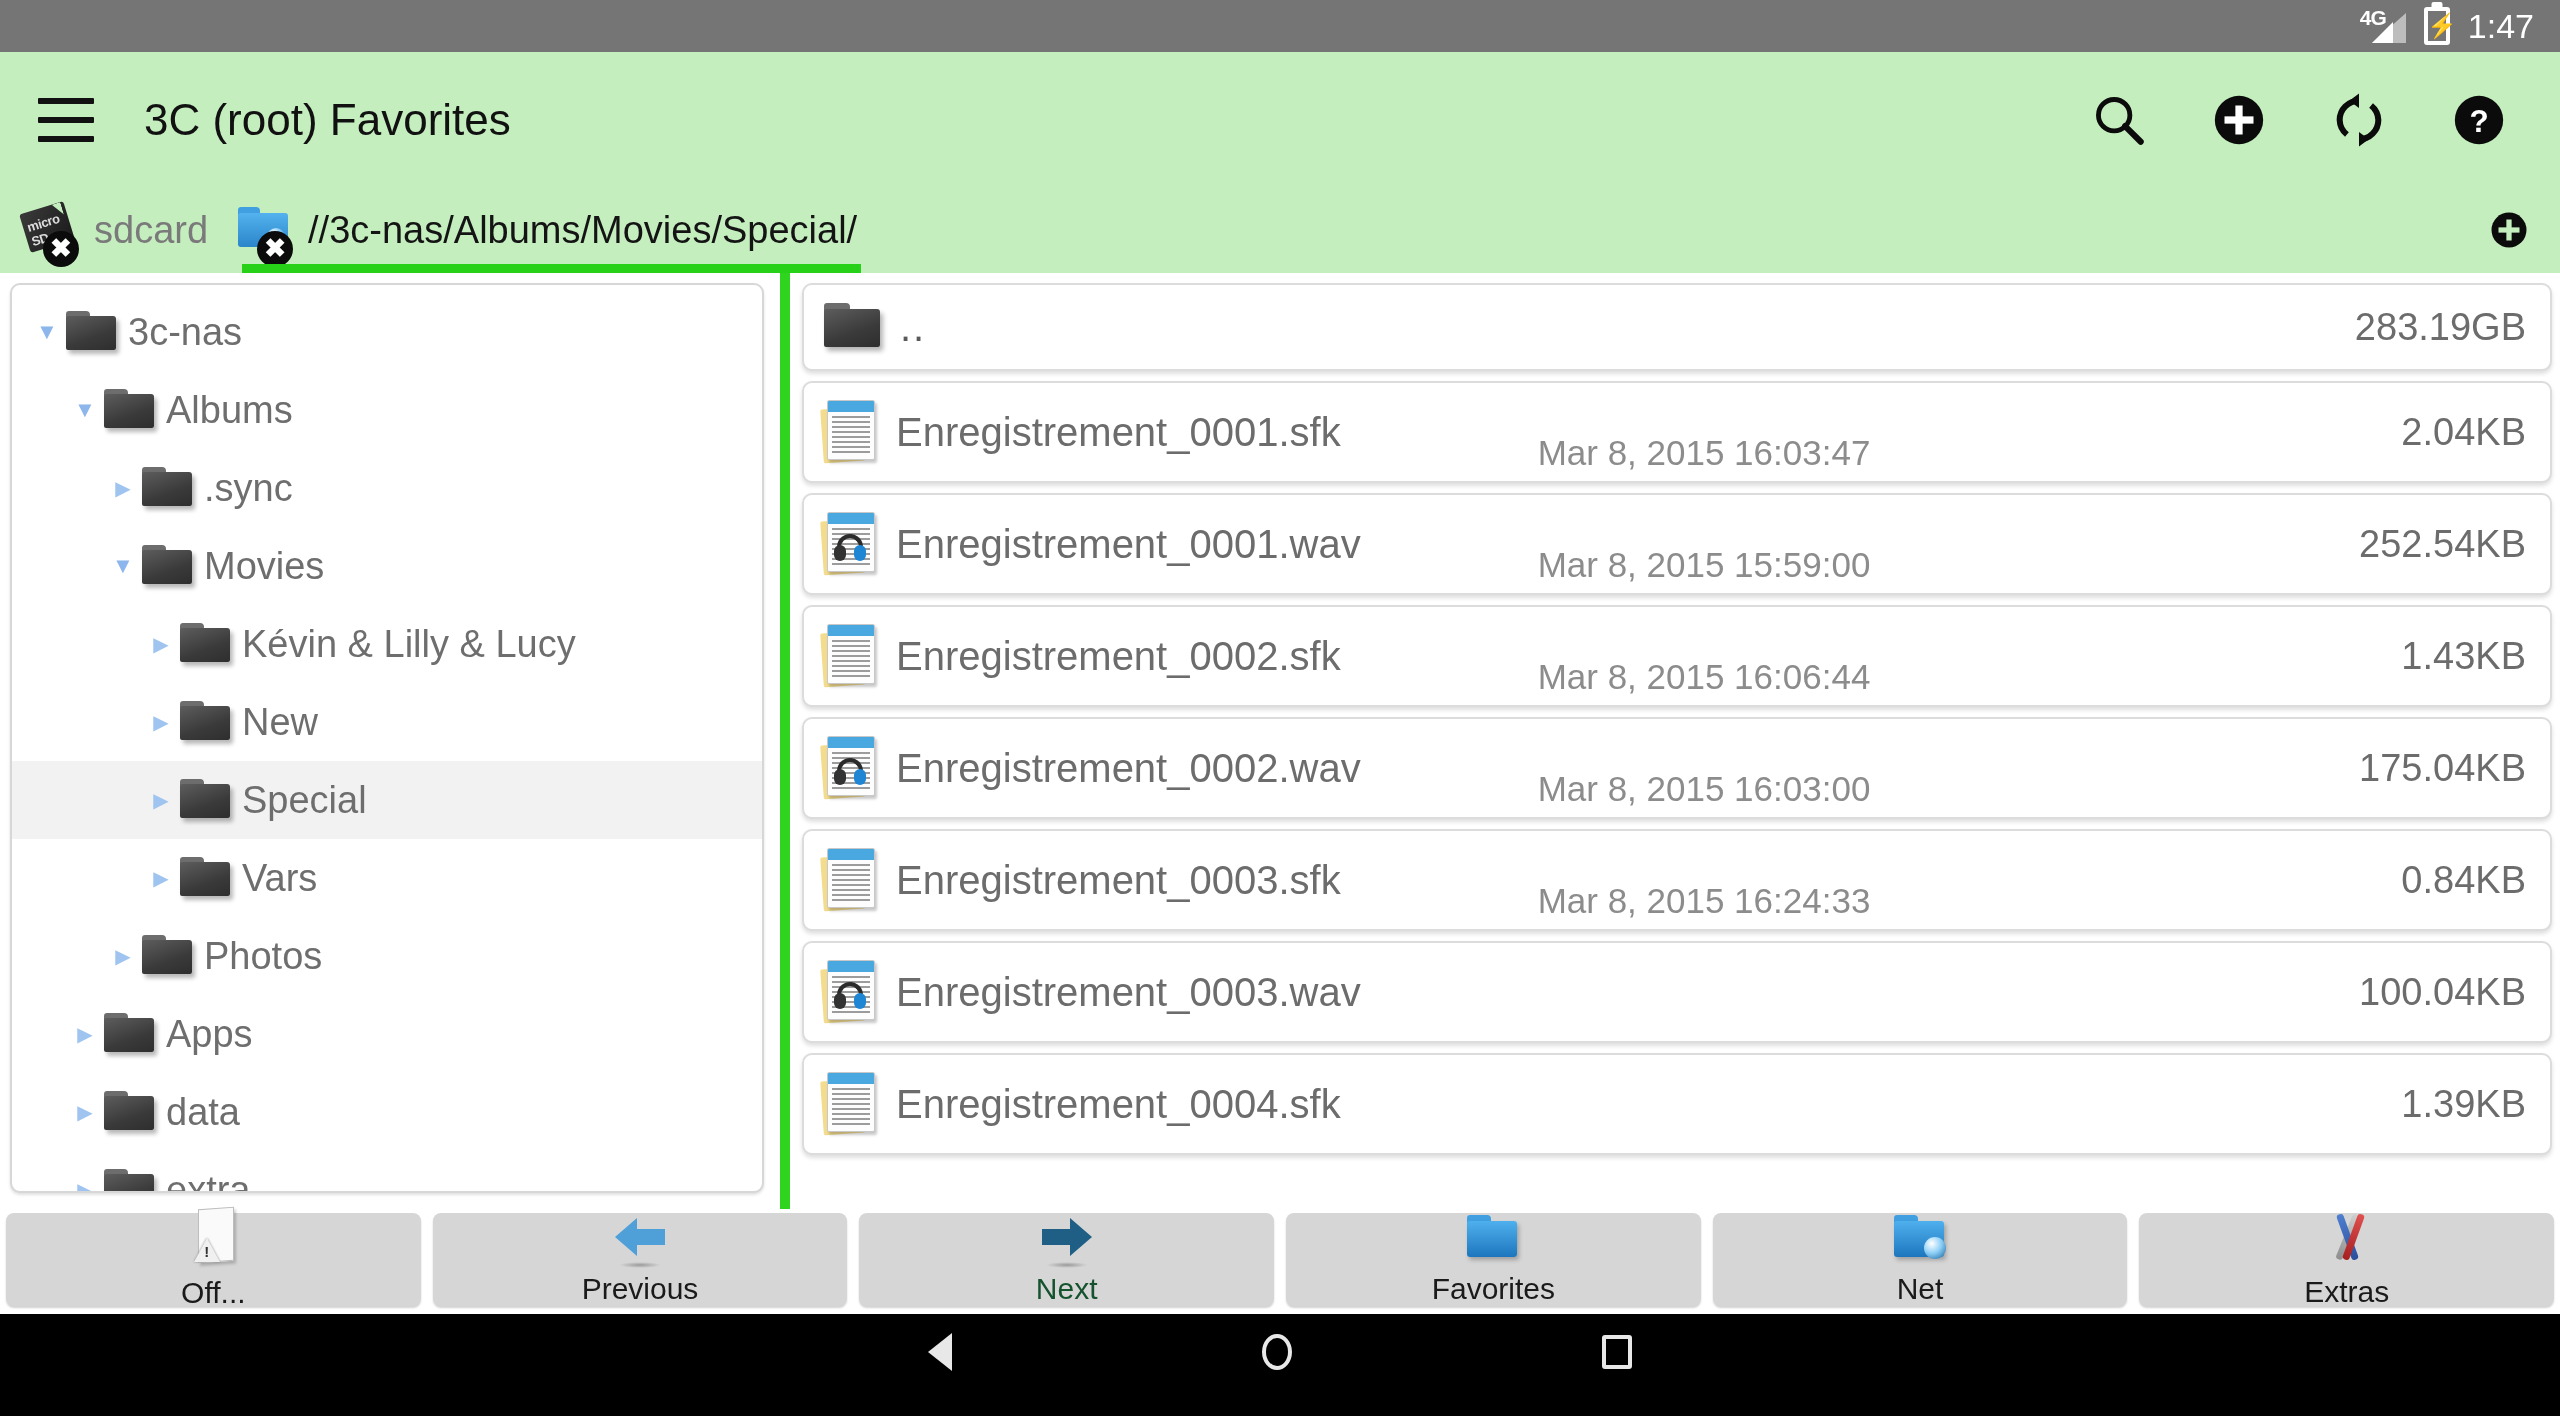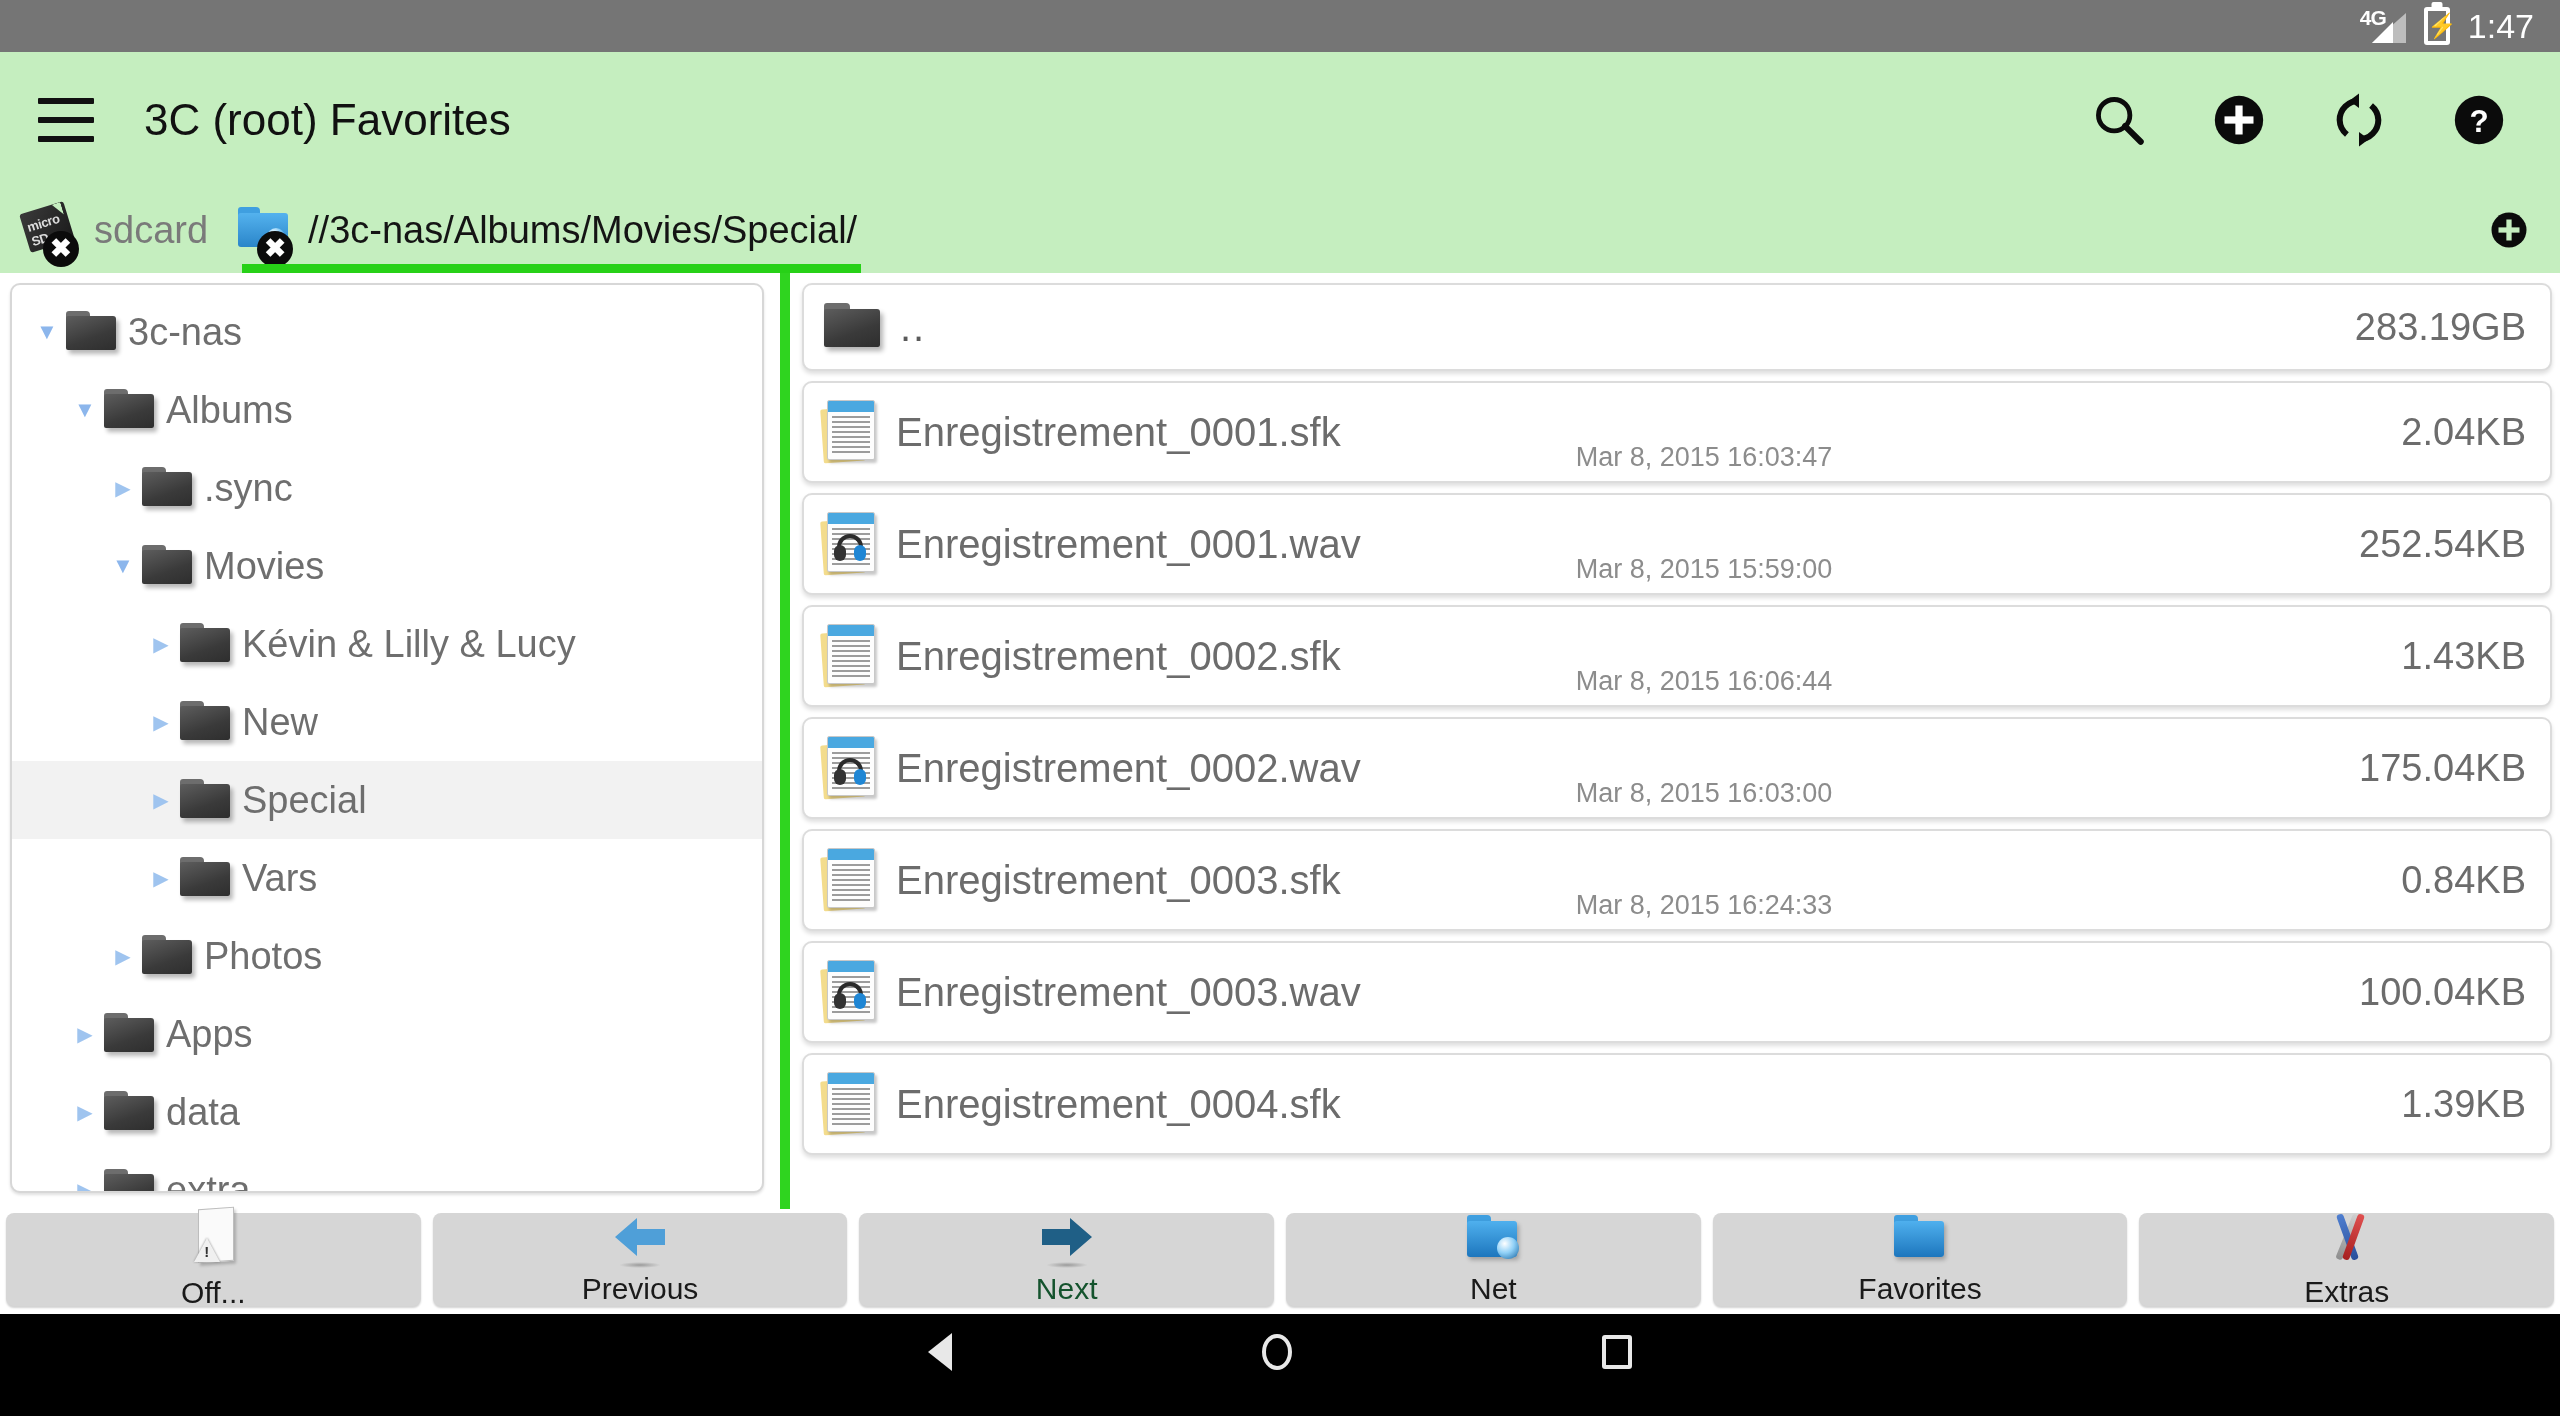--- a/index.html
+++ b/index.html
@@ -164,21 +164,21 @@
     box-shadow: 0 3px 4px rgba(0,0,0,0.13);
     display: flex; align-items: center; padding: 0 24px 0 18px; cursor: pointer;
   }
   .frow.updir { height: 88px; }
   .fname { font-size: 40px; color: #6c6c6c; margin-left: 16px; white-space: nowrap; }
   .fname.dots { color: #5a5a5a; letter-spacing: 2px; }
   .fspacer { flex: 1; }
   .fsize { font-size: 38px; color: #6c6c6c; white-space: nowrap; }
   .fdate {
     position: absolute; left: 0; right: 0; bottom: 8px;
-    text-align: center; font-size: 27px; color: #8c8c8c;
+    text-align: center; font-size: 35px; color: #8c8c8c;
     padding-left: 54px;
   }
   
   .doc-ico { position: relative; width: 58px; height: 68px; flex: 0 0 58px; }
   .doc-ico .back {
     position: absolute; left: 0; top: 10px; width: 42px; height: 54px;
     background: #f3dc8d; border-radius: 2px; transform: rotate(-4deg);
   }
   .doc-ico .page {
     position: absolute; left: 5px; top: 2px; width: 48px; height: 60px;
@@ -629,33 +629,33 @@
               <polygon points="32,4 32,15 4,15 4,31 32,31 32,42 54,23" fill="#1f5f86"></polygon>
             </svg><span class="sh"></span></span>
         </span>
         <span class="tbtn-label">Next</span>
       </div>
       <div class="tbtn">
         <span class="tbtn-ico">
           <span class="fav-folder">
             <span class="ft"></span>
             <span class="fb"></span>
-            <span class="globe"></span>
           </span>
         </span>
-        <span class="tbtn-label">Net</span>
+        <span class="tbtn-label">Favorites</span>
       </div>
       <div class="tbtn">
         <span class="tbtn-ico">
           <span class="fav-folder">
             <span class="ft"></span>
             <span class="fb"></span>
+            <span class="globe"></span>
           </span>
         </span>
-        <span class="tbtn-label">Favorites</span>
+        <span class="tbtn-label">Net</span>
       </div>
       <div class="tbtn">
         <span class="tbtn-ico">
           <span class="tools-ico">
             <span class="bar b1"></span>
             <span class="bar b2"></span>
             <span class="bar b3"></span>
           </span>
         </span>
         <span class="tbtn-label">Extras</span>

